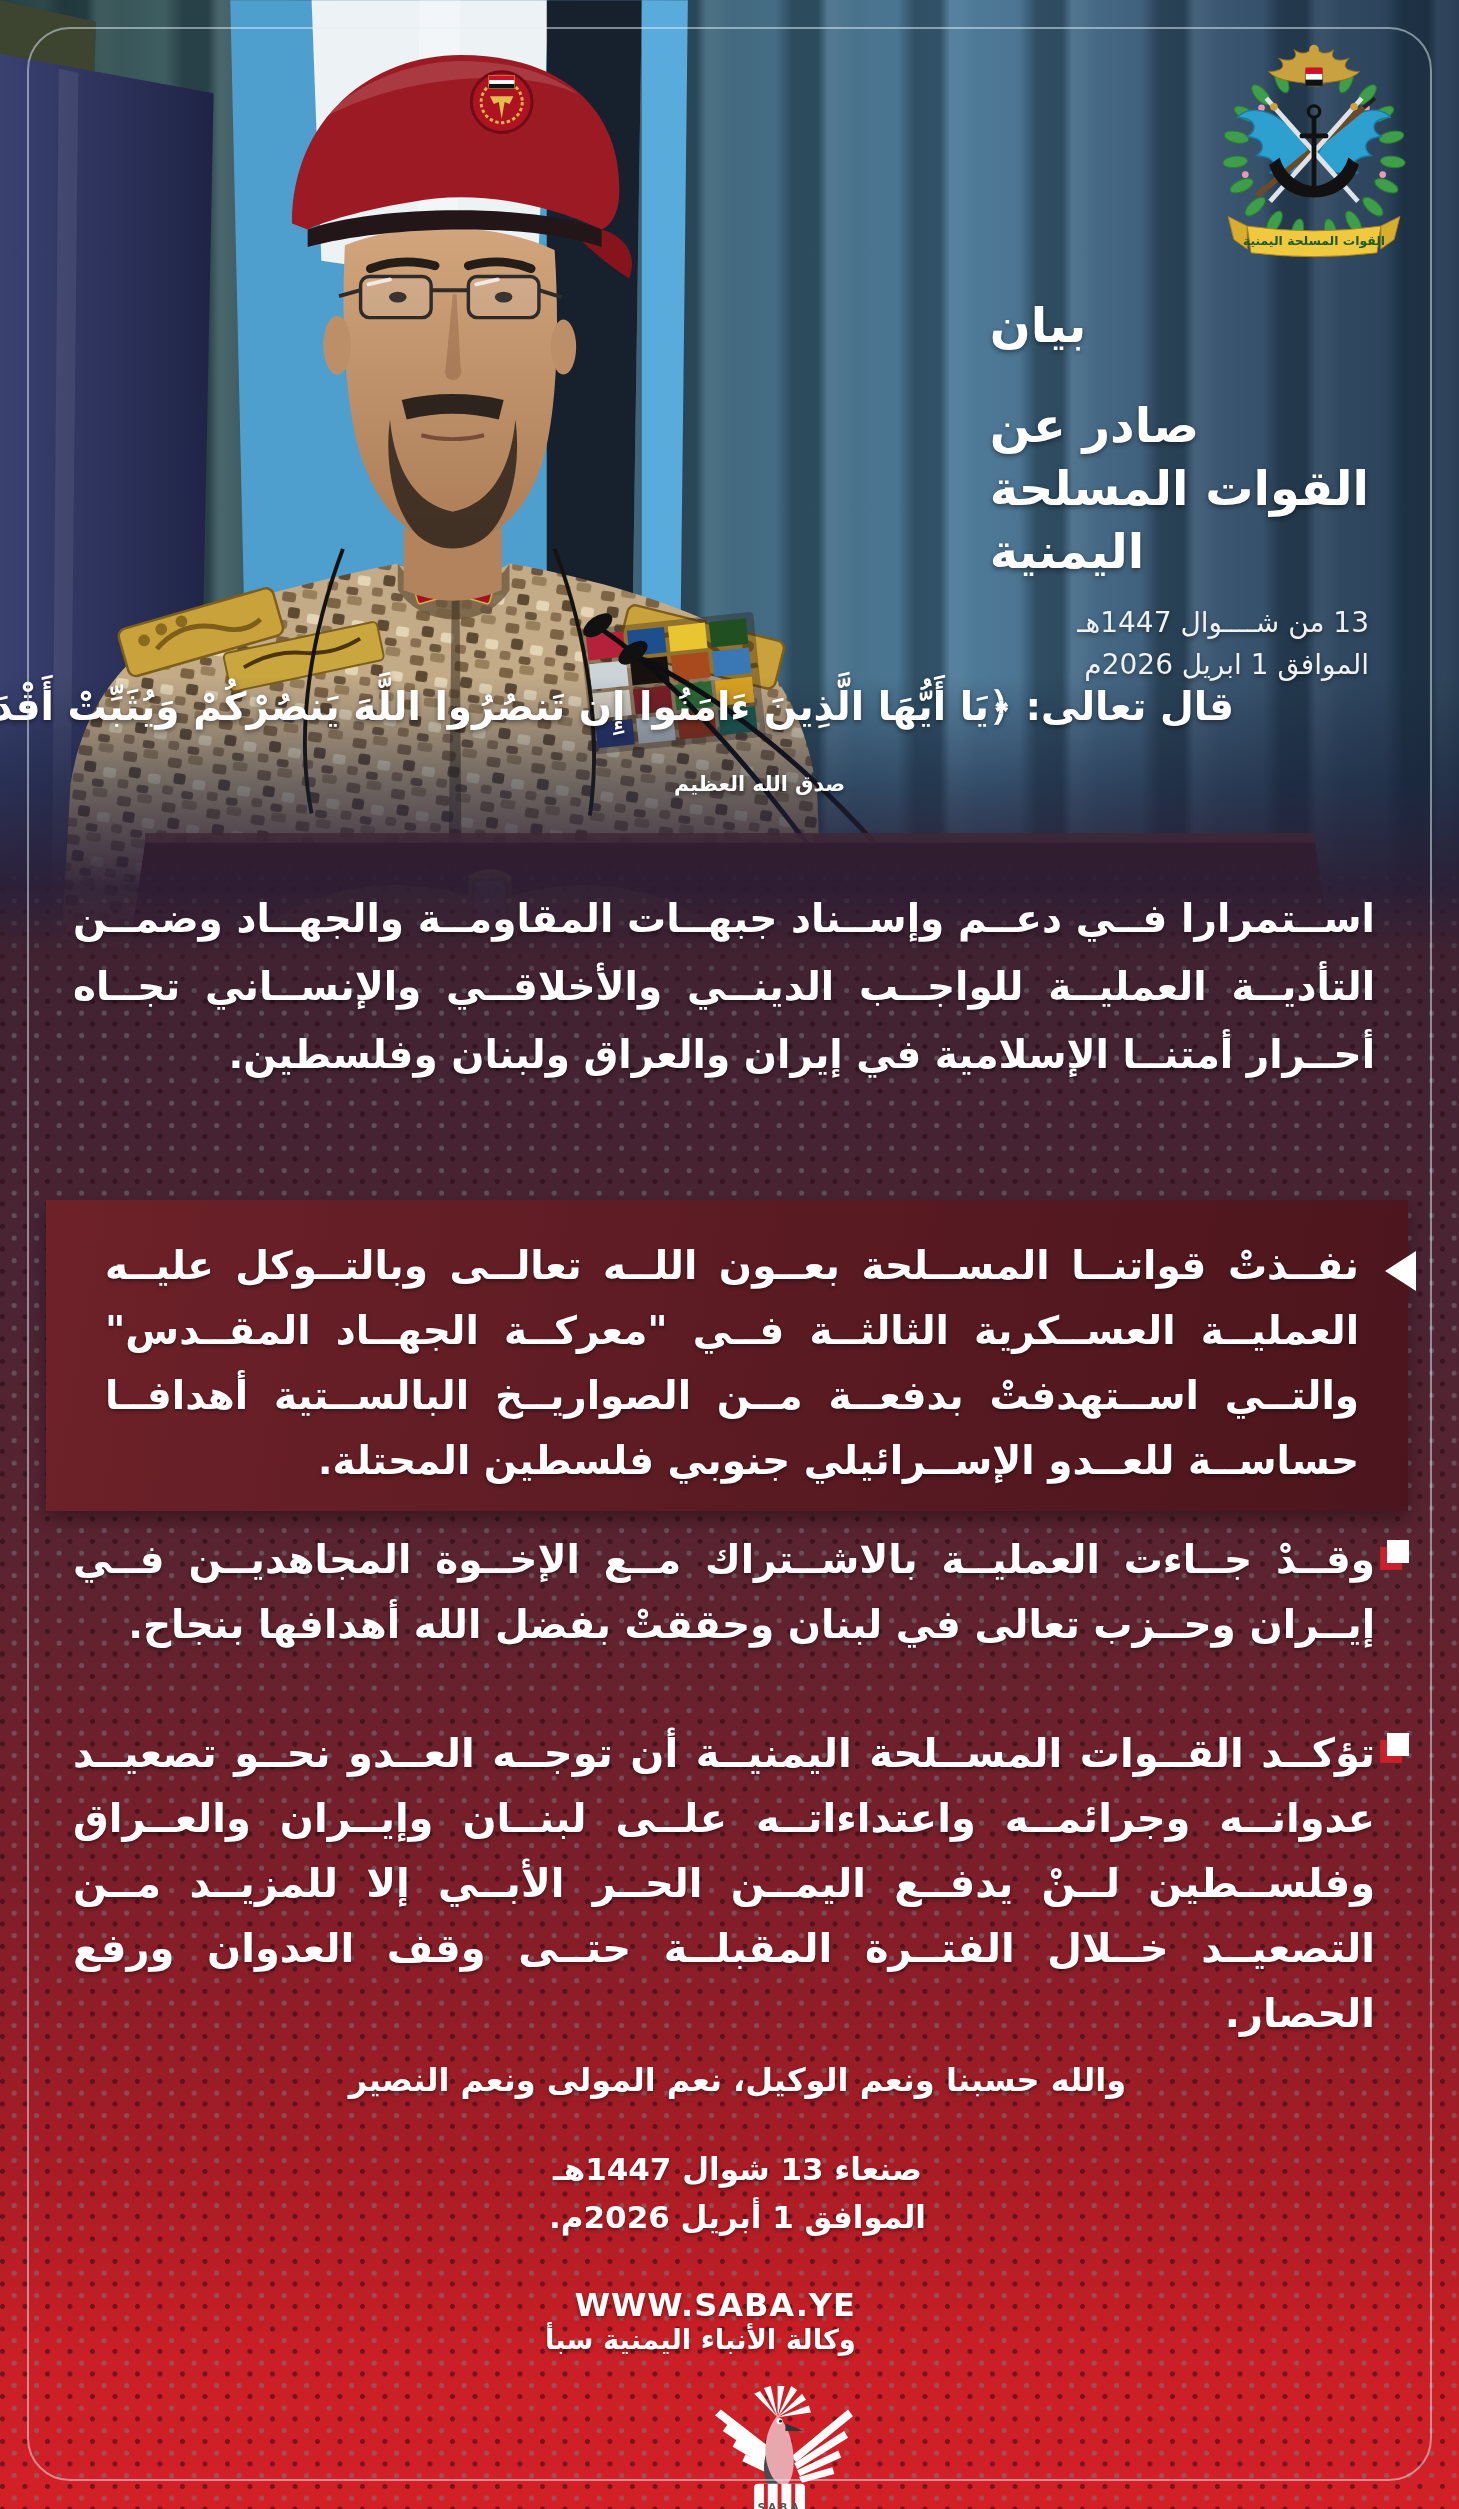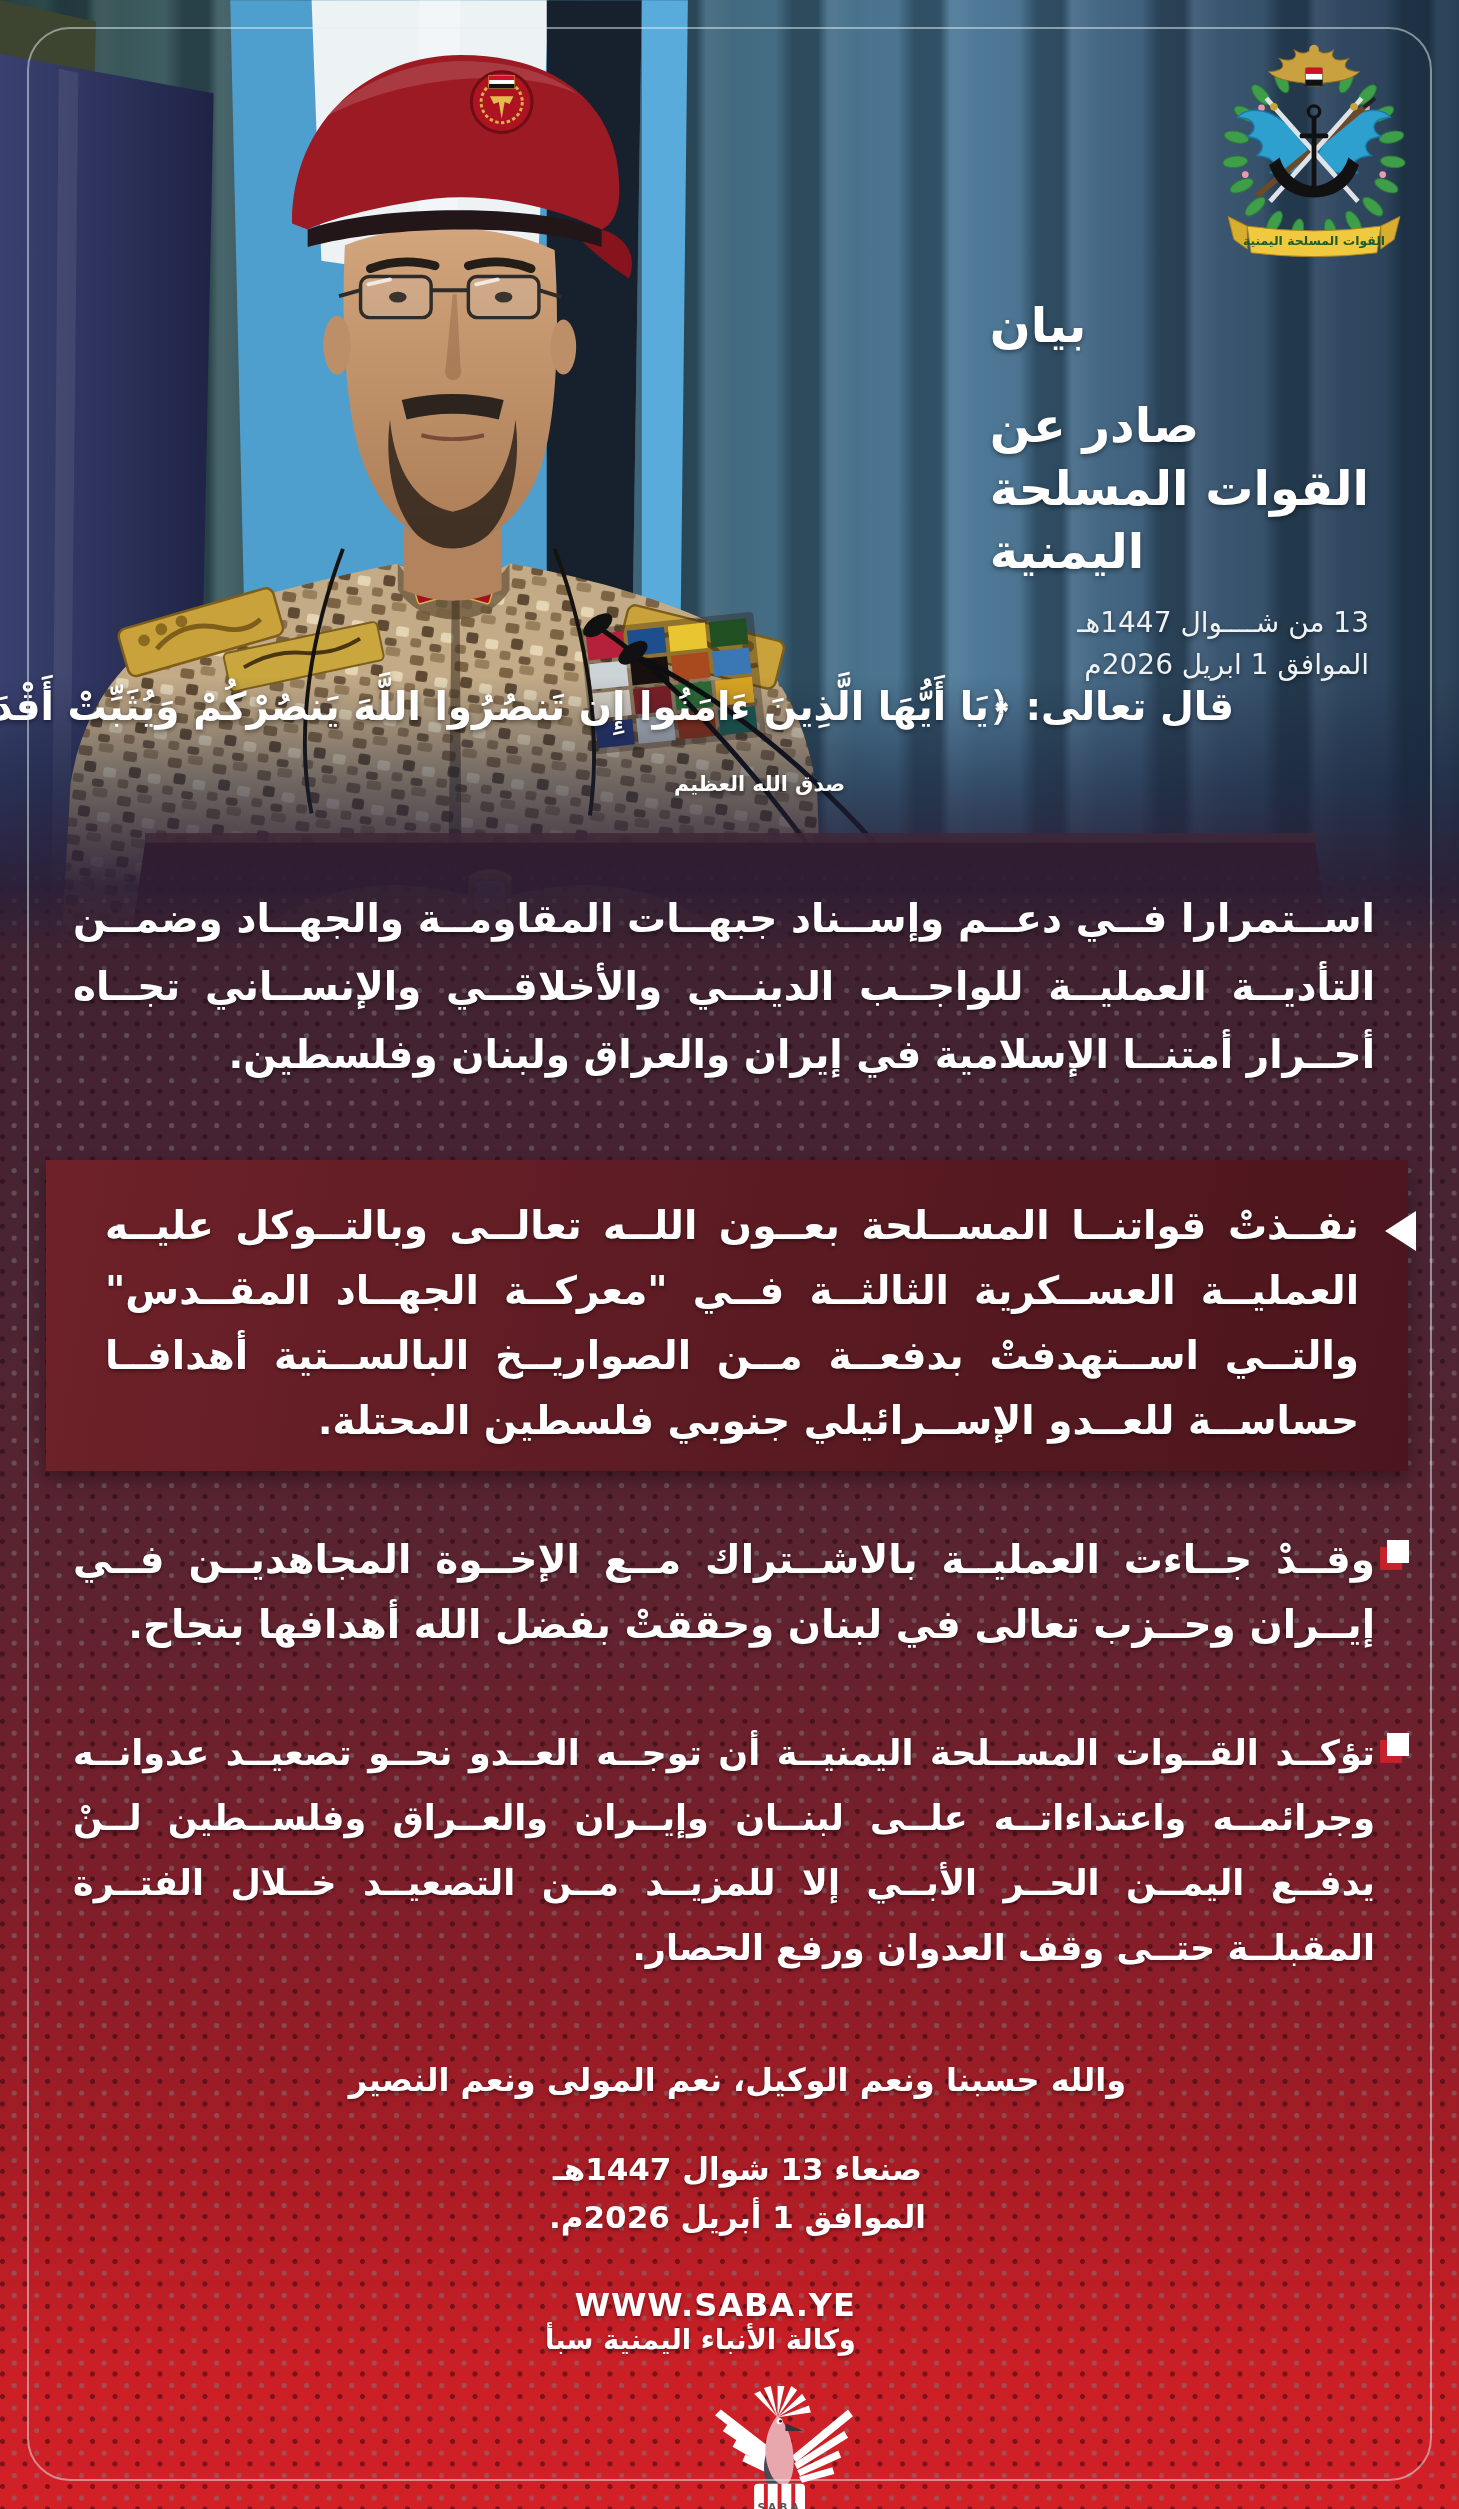--- a/index.html
+++ b/index.html
@@ -44,31 +44,31 @@
   .hdr-date{right:90px;top:602px;text-align:right;font-size:28px;line-height:42px;
             font-weight:normal;color:#eef2f4;}
   .basmala{right:345px;top:557px;font-size:46px;font-weight:bold;white-space:nowrap;}
   .verse{right:225px;top:684px;font-size:39px;font-weight:bold;white-space:nowrap;direction:rtl;}
   .sadaqa{left:674px;top:772px;font-size:20.6px;font-weight:bold;}
 
   
   .para{color:#fff;z-index:6;font-weight:bold;text-align:justify;direction:rtl;
         text-shadow:0 2px 3.9px rgba(0,0,0,.4);margin-left:16px;}
   .p1{left:57px;right:84px;top:885px;font-size:39px;line-height:68px;}
-  .hbox{position:absolute;left:46px;top:1160px;width:1362px;height:311px;z-index:4;
+  .hbox{position:absolute;left:46px;top:1200px;width:1362px;height:311px;z-index:4;
     background:linear-gradient(100deg,#6e2129 0%,#5a1a22 55%,#4c151d 100%);
     box-shadow:0 7.8px 17.6px rgba(0,0,0,.35);}
   .hbox-text{position:absolute;left:59px;right:49px;top:33px;font-size:39px;line-height:65px;
     color:#fff;font-weight:bold;text-align:justify;direction:rtl;z-index:5;
     text-shadow:0 2px 3.9px rgba(0,0,0,.4);}
   .tri{position:absolute;right:-7.8px;top:51px;width:0;height:0;z-index:6;
     border-top:20.6px solid transparent;border-bottom:20.6px solid transparent;
     border-right:31px solid #ffffff;}
   .p2{left:57px;right:84px;top:1527px;font-size:39px;line-height:65px;}
-  .p3{left:57px;right:84px;top:1721px;font-size:35px;line-height:65px;}
+  .p3{left:57px;right:84px;top:1721px;font-size:40px;line-height:65px;}
   .sq{position:absolute;width:22.5px;height:22.5px;background:#fff;z-index:6;
       box-shadow:-6.9px 6.9px 0 0 #c8212b;}
   .sq2{right:50px;top:1540px;} .sq3{right:50px;top:1733px;}
 
   
   .closing{left:0;right:0;top:2061px;text-align:center;font-size:32px;font-weight:bold;}
   .place{left:0;right:0;top:2145px;text-align:center;font-size:31px;font-weight:bold;line-height:48px;}
   .saba{position:absolute;left:545px;top:2286px;z-index:6;display:flex;align-items:flex-end;
         gap:11.8px;direction:ltr;flex-direction:column;}
   .saba-text{text-align:right;color:#fff;margin-bottom:19.6px;text-shadow:0 2px 3.9px rgba(0,0,0,.4);}

